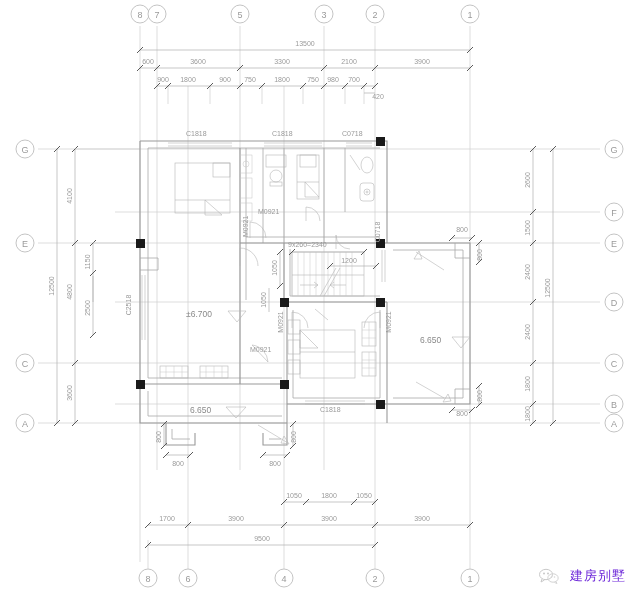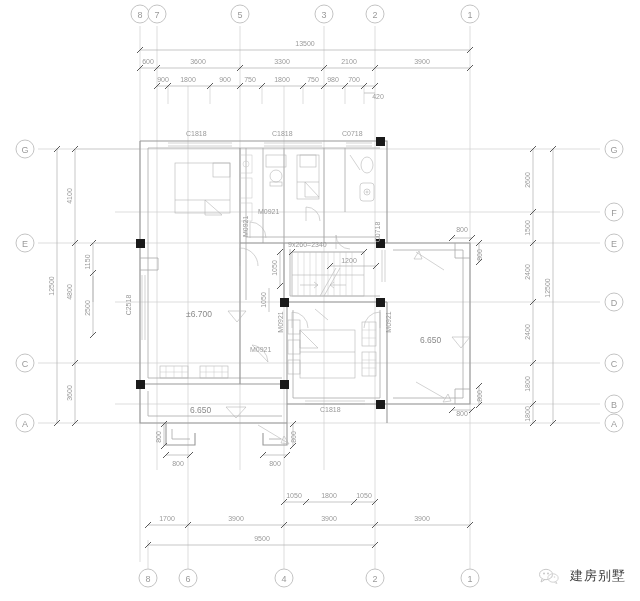--- a/index.html
+++ b/index.html
@@ -6,21 +6,21 @@
   body{
     width:640px;height:601px;position:relative;overflow:hidden;
     font-family:"Liberation Sans","DejaVu Sans",sans-serif;
     color:#8c8c8c;
   }
   #sheet{position:absolute;left:0;top:0;width:640px;height:601px;}
   #sheet svg{position:absolute;left:0;top:0;}
   .wm{
     position:absolute;right:14px;bottom:16px;
     display:flex;align-items:center;gap:10px;
-    color:#404040;font-size:13px;letter-spacing:1px;
+    color:#6d28d9;font-size:13px;letter-spacing:1px;
     font-family:"DejaVu Sans",sans-serif;
   }
   .wm-ico{width:22px;height:16px;position:relative;flex:0 0 auto;}
 </style>
 </head>
 <body>
 
 <div id="sheet">
 <svg width="640" height="601" viewBox="0 0 640 601" xmlns="http://www.w3.org/2000/svg">
   <defs>

